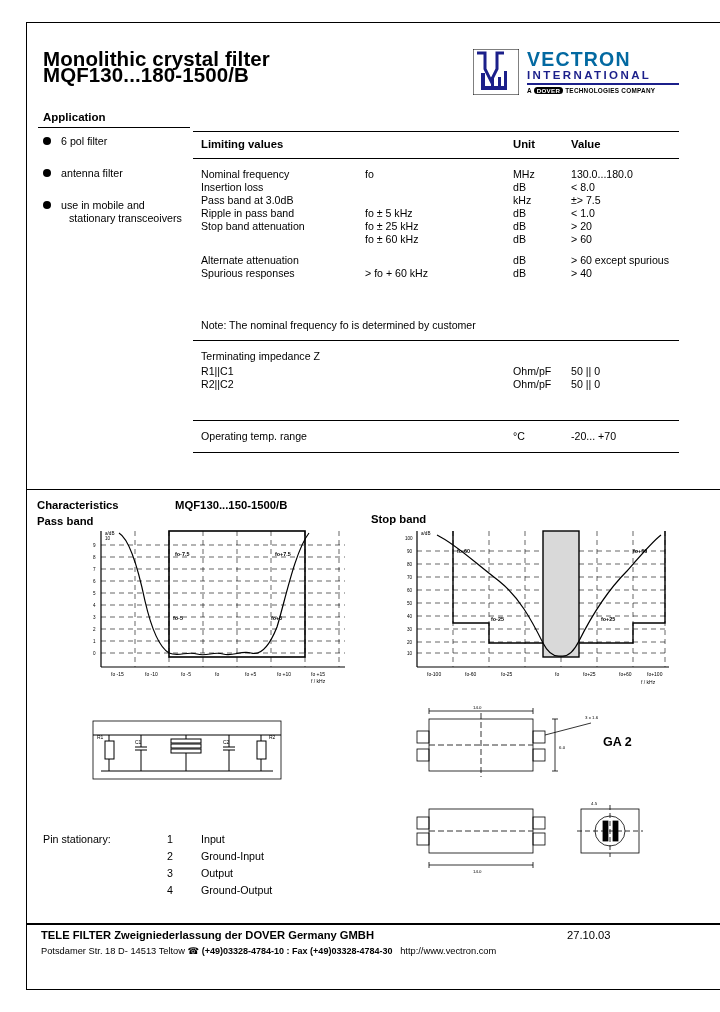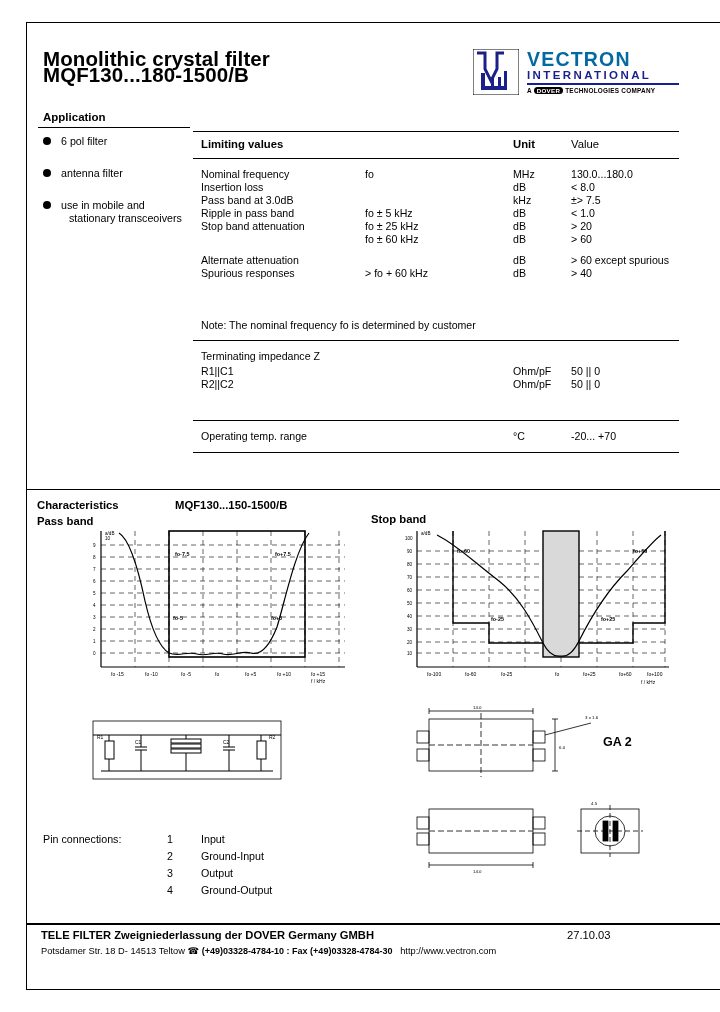--- a/index.html
+++ b/index.html
@@ -62,21 +62,21 @@
     background:#000; border-radius:50%;
   }
   .bullet-row .l2 { display:block; padding-left:8px; }
 
   
   .spec { position:absolute; left:166px; top:108px; width:486px; }
   .spec-hr { height:1px; background:#000; }
   .spec-head { position:relative; height:26px; }
   .spec-head .c1 { position:absolute; left:8px; top:6px; font-size:11.3px; font-weight:bold; }
   .spec-head .c3 { position:absolute; left:320px; top:6px; font-size:11.3px; font-weight:bold; }
-  .spec-head .c4 { position:absolute; left:378px; top:6px; font-size:11.3px; font-weight:normal; }
+  .spec-head .c4 { position:absolute; left:378px; top:6px; font-size:11.3px; font-weight:bold; }
   .spec-rows { position:relative; padding-top:9px; padding-bottom:9px; }
   .srow { position:relative; height:13px; font-size:10.6px; }
   .srow .c1 { position:absolute; left:8px; }
   .srow .c2 { position:absolute; left:172px; }
   .srow .c3 { position:absolute; left:320px; }
   .srow .c4 { position:absolute; left:378px; }
   .gap { height:8px; }
   .note { font-size:10.6px; padding:10px 0 9px 8px; }
   .term { position:relative; padding:9px 0 9px 0; }
   .spacer20 { height:20px; }
@@ -475,21 +475,21 @@
         <text x="78" y="4">14.0</text>
         <text x="164" y="44">6.0</text>
         <text x="190" y="14">3 x 1.6</text>
         <text x="78" y="168">14.0</text>
         <text x="196" y="100">4.5</text>
       </g>
     </svg>
   </div>
   <div class="ga2">GA 2</div>
 
-  <div class="pins-label">Pin connections:</div>
+  <div class="pins-label">Pin stationary:</div>
   <div class="pins">
     <div class="pin-row">
       <span class="n">1</span>
       <span class="t">Input</span>
     </div>
     <div class="pin-row">
       <span class="n">2</span>
       <span class="t">Ground-Input</span>
     </div>
     <div class="pin-row">

